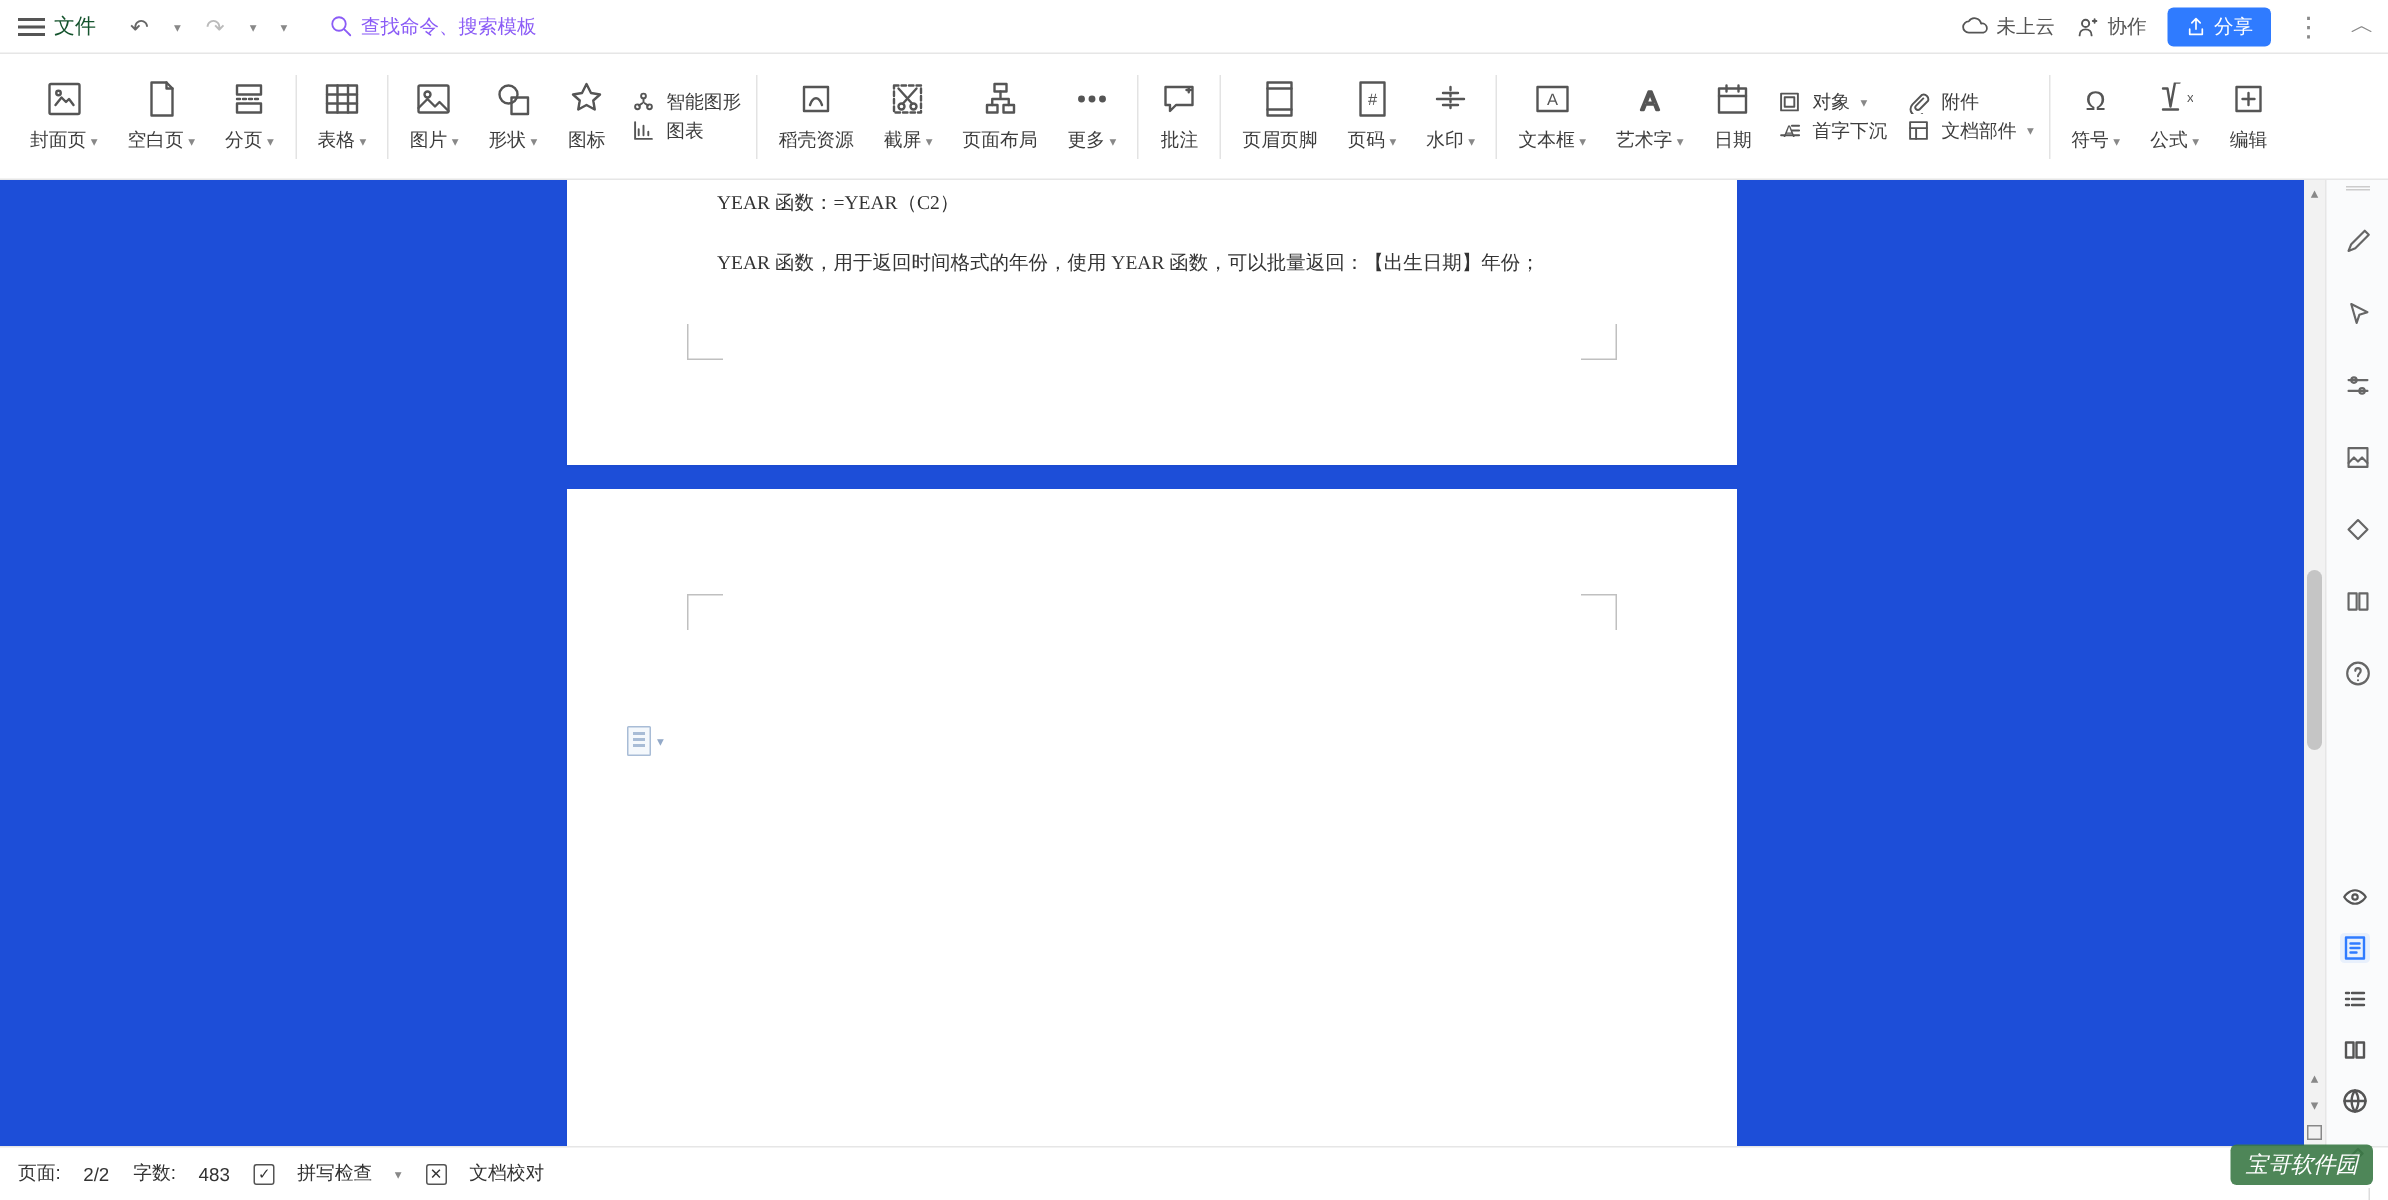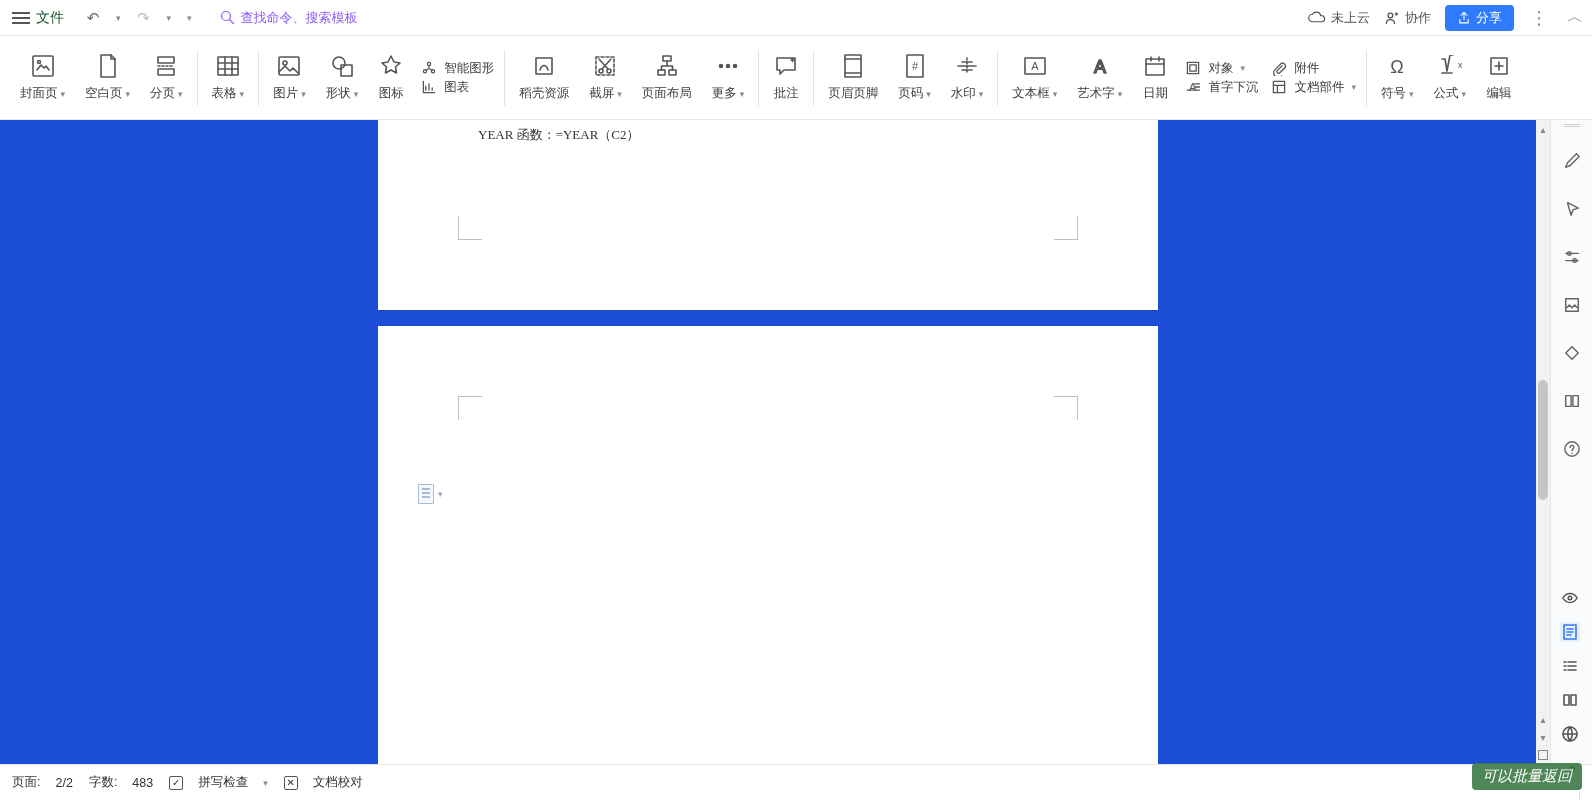--- a/index.html
+++ b/index.html
@@ -389,20 +389,21 @@
         </svg>
       </span>
       <span class="lbl">编辑</span>
     </div>
 </div>
 
 <div class="workspace">
   <div class="canvas-scroll">
     <div class="page page1">
       <div class="ptxt" style="top:6px">YEAR 函数：=YEAR（C2）</div>
+      <div class="ptxt" style="top:46px">YEAR 函数，用于返回时间格式的年份，使用 YEAR 函数，可以批量返回：【出生日期】年份；</div>
       <div class="marg bl" style="left:80px; bottom:70px"></div>
       <div class="marg br" style="right:80px; bottom:70px"></div>
     </div>
     <div class="page page2">
       <div class="marg tl" style="left:80px; top:70px"></div>
       <div class="marg tr" style="right:80px; top:70px"></div>
       <div class="cursor-widget" style="left:40px; top:158px">
         <span class="doc-ico"></span>
         <span style="font-size:9px">▾</span>
       </div>
@@ -524,13 +525,13 @@
       </div>
     <div class="zminus">−</div>
     <div class="zoom-slider">
         <div class="knob"></div>
       </div>
     <div class="zplus">+</div>
     <div class="dots3">⋯</div>
   </div>
 </div>
 
-<div class="watermark">可以批量返回</div>
+<div class="watermark">宝哥软件园</div>
 
 </body></html>

